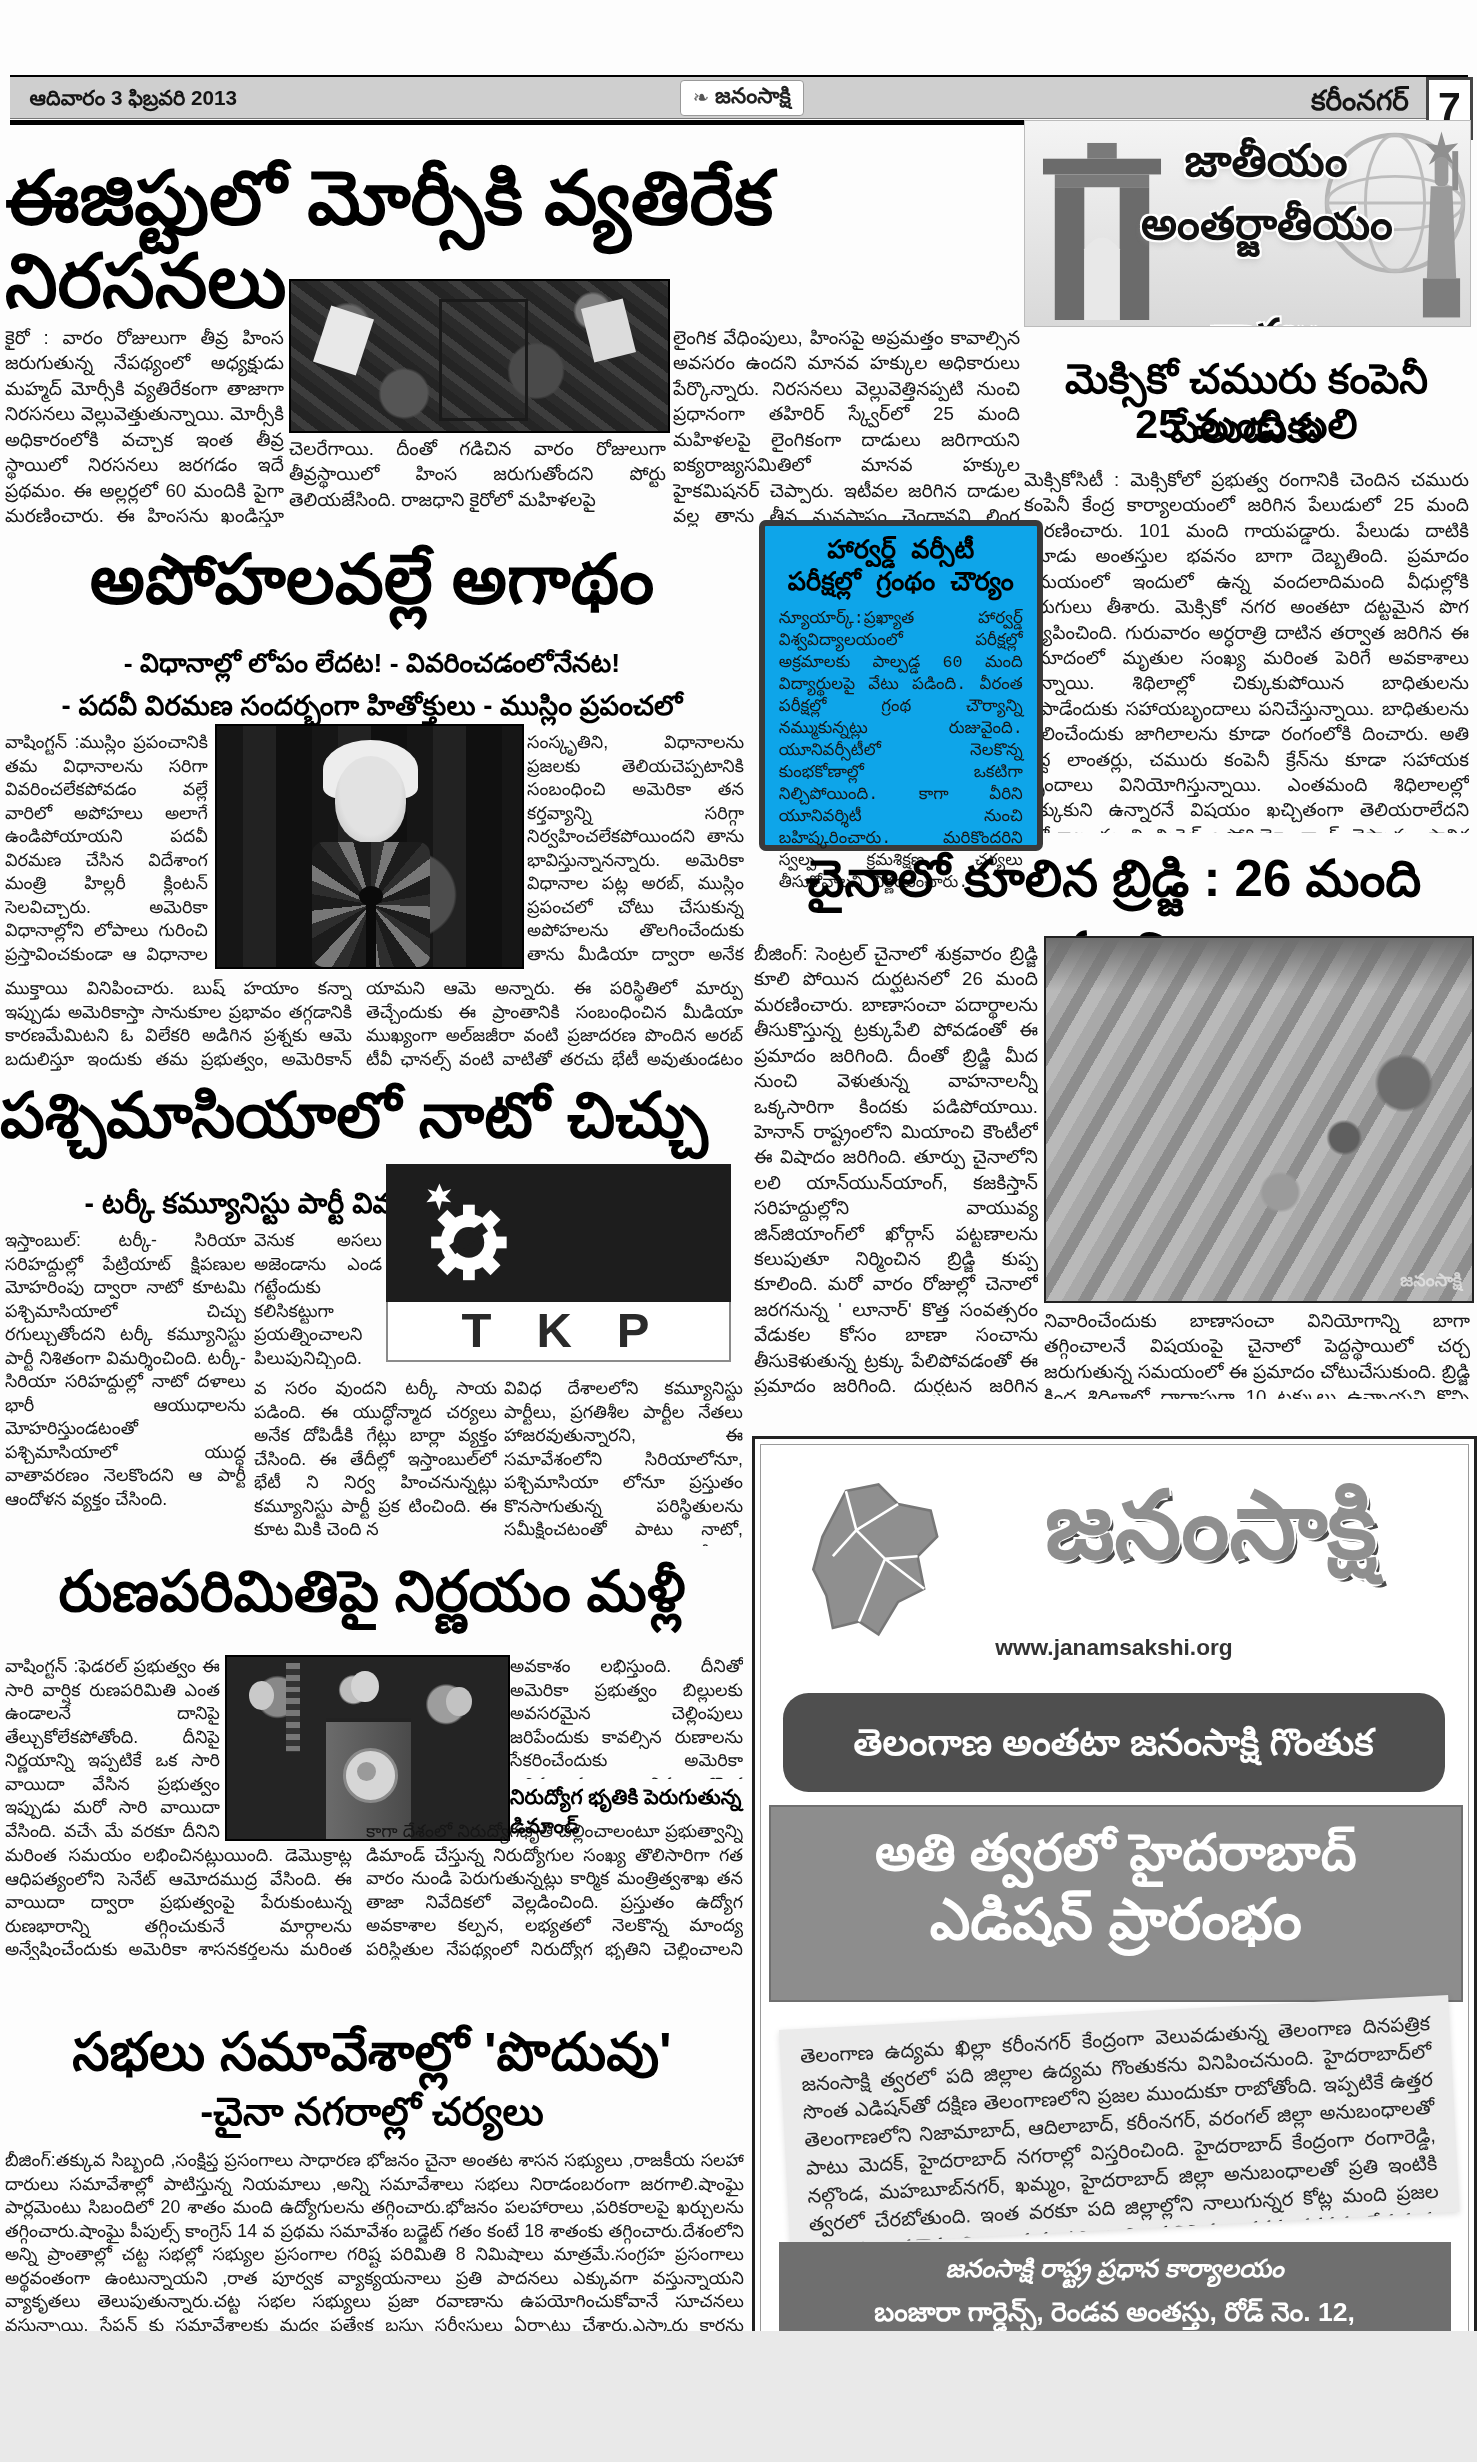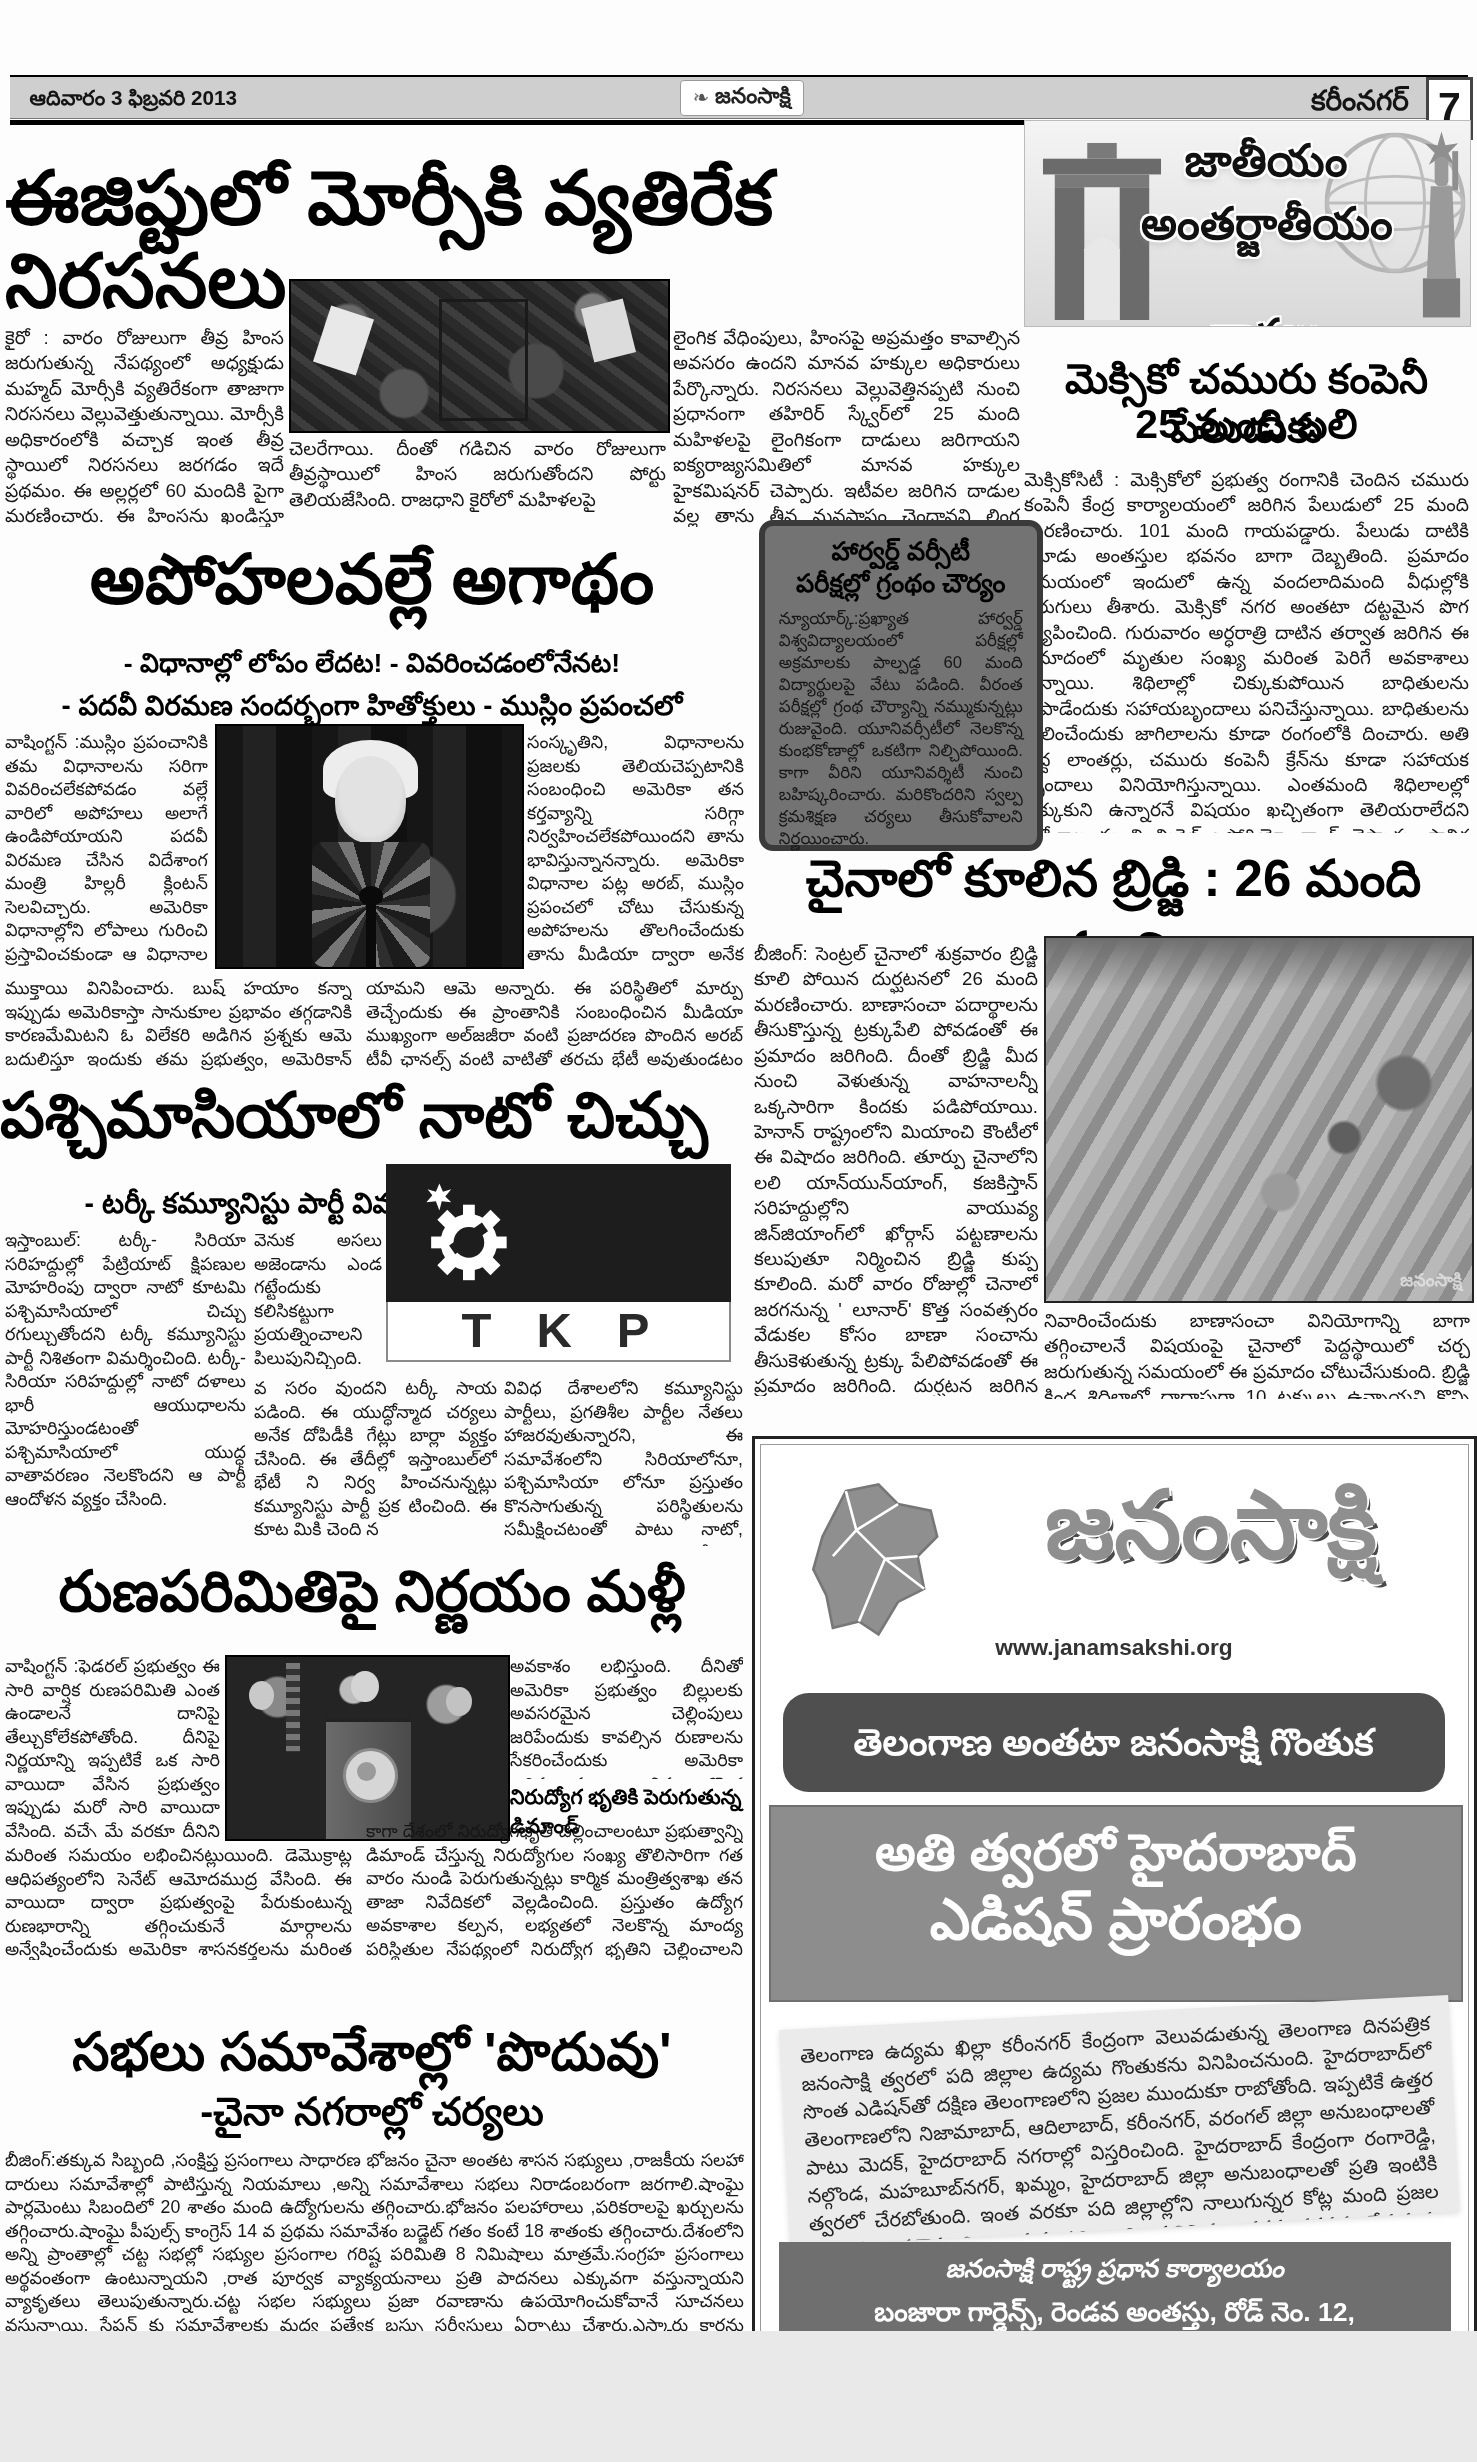--- a/index.html
+++ b/index.html
@@ -45,21 +45,21 @@
      radial-gradient(circle at 78% 26%, #9d9d9d 0 7%, transparent 8%),
      linear-gradient(180deg,#242424 0 100%);}
   .podium{background:linear-gradient(90deg,#6b6b6b,#4a4a4a);border-top:4.9px solid #222;}
   .seal{background:#d6d6d6;border-radius:50%;border:3.9px solid #8a8a8a;}
   .seal-inner{background:#9a9a9a;border-radius:50%;}
   
   .natl-box{background:linear-gradient(180deg,#f4f4f4,#d9d9d9);border:1px solid #bbb;}
   .natl-title{font-weight:bold;color:#111;
      text-shadow:-2px -2px 0 #fff,2px -2px 0 #fff,-2px 2px 0 #fff,2px 2px 0 #fff,0 3.9px 5.9px #9996;}
   
-  .round-box{border:6.9px solid #3a3a3a;border-radius:14px;background:#737373;}
+  .round-box{border:6.9px solid #3a3a3a;border-radius:7px;background:#0ea5e9;font-family:Liberation Mono, monospace;}
   
   .tkp-top{background:#1d1d1d;}
   .tkp-bottom{background:#fff;border:2px solid #8a8a8a;border-top:none;
      font-weight:bold;color:#2a2a2a;text-align:center;}
   
   .ad-box{border:3px solid #222;background:#fff;}
   .ad-inner{position:absolute;inset:4.9px;border:1px solid #9a9a9a;}
   .ad-logo-text{font-weight:bold;color:#8f8f8f;
      text-shadow:-2px -2px 0 #fff,2px -2px 0 #fff,-2px 2px 0 #fff,3px 3px 0 #4a4a4a;}
   .banner-dark{background:#4f4f4f;border-radius:25.6px;color:#fff;font-weight:bold;text-align:center;}

